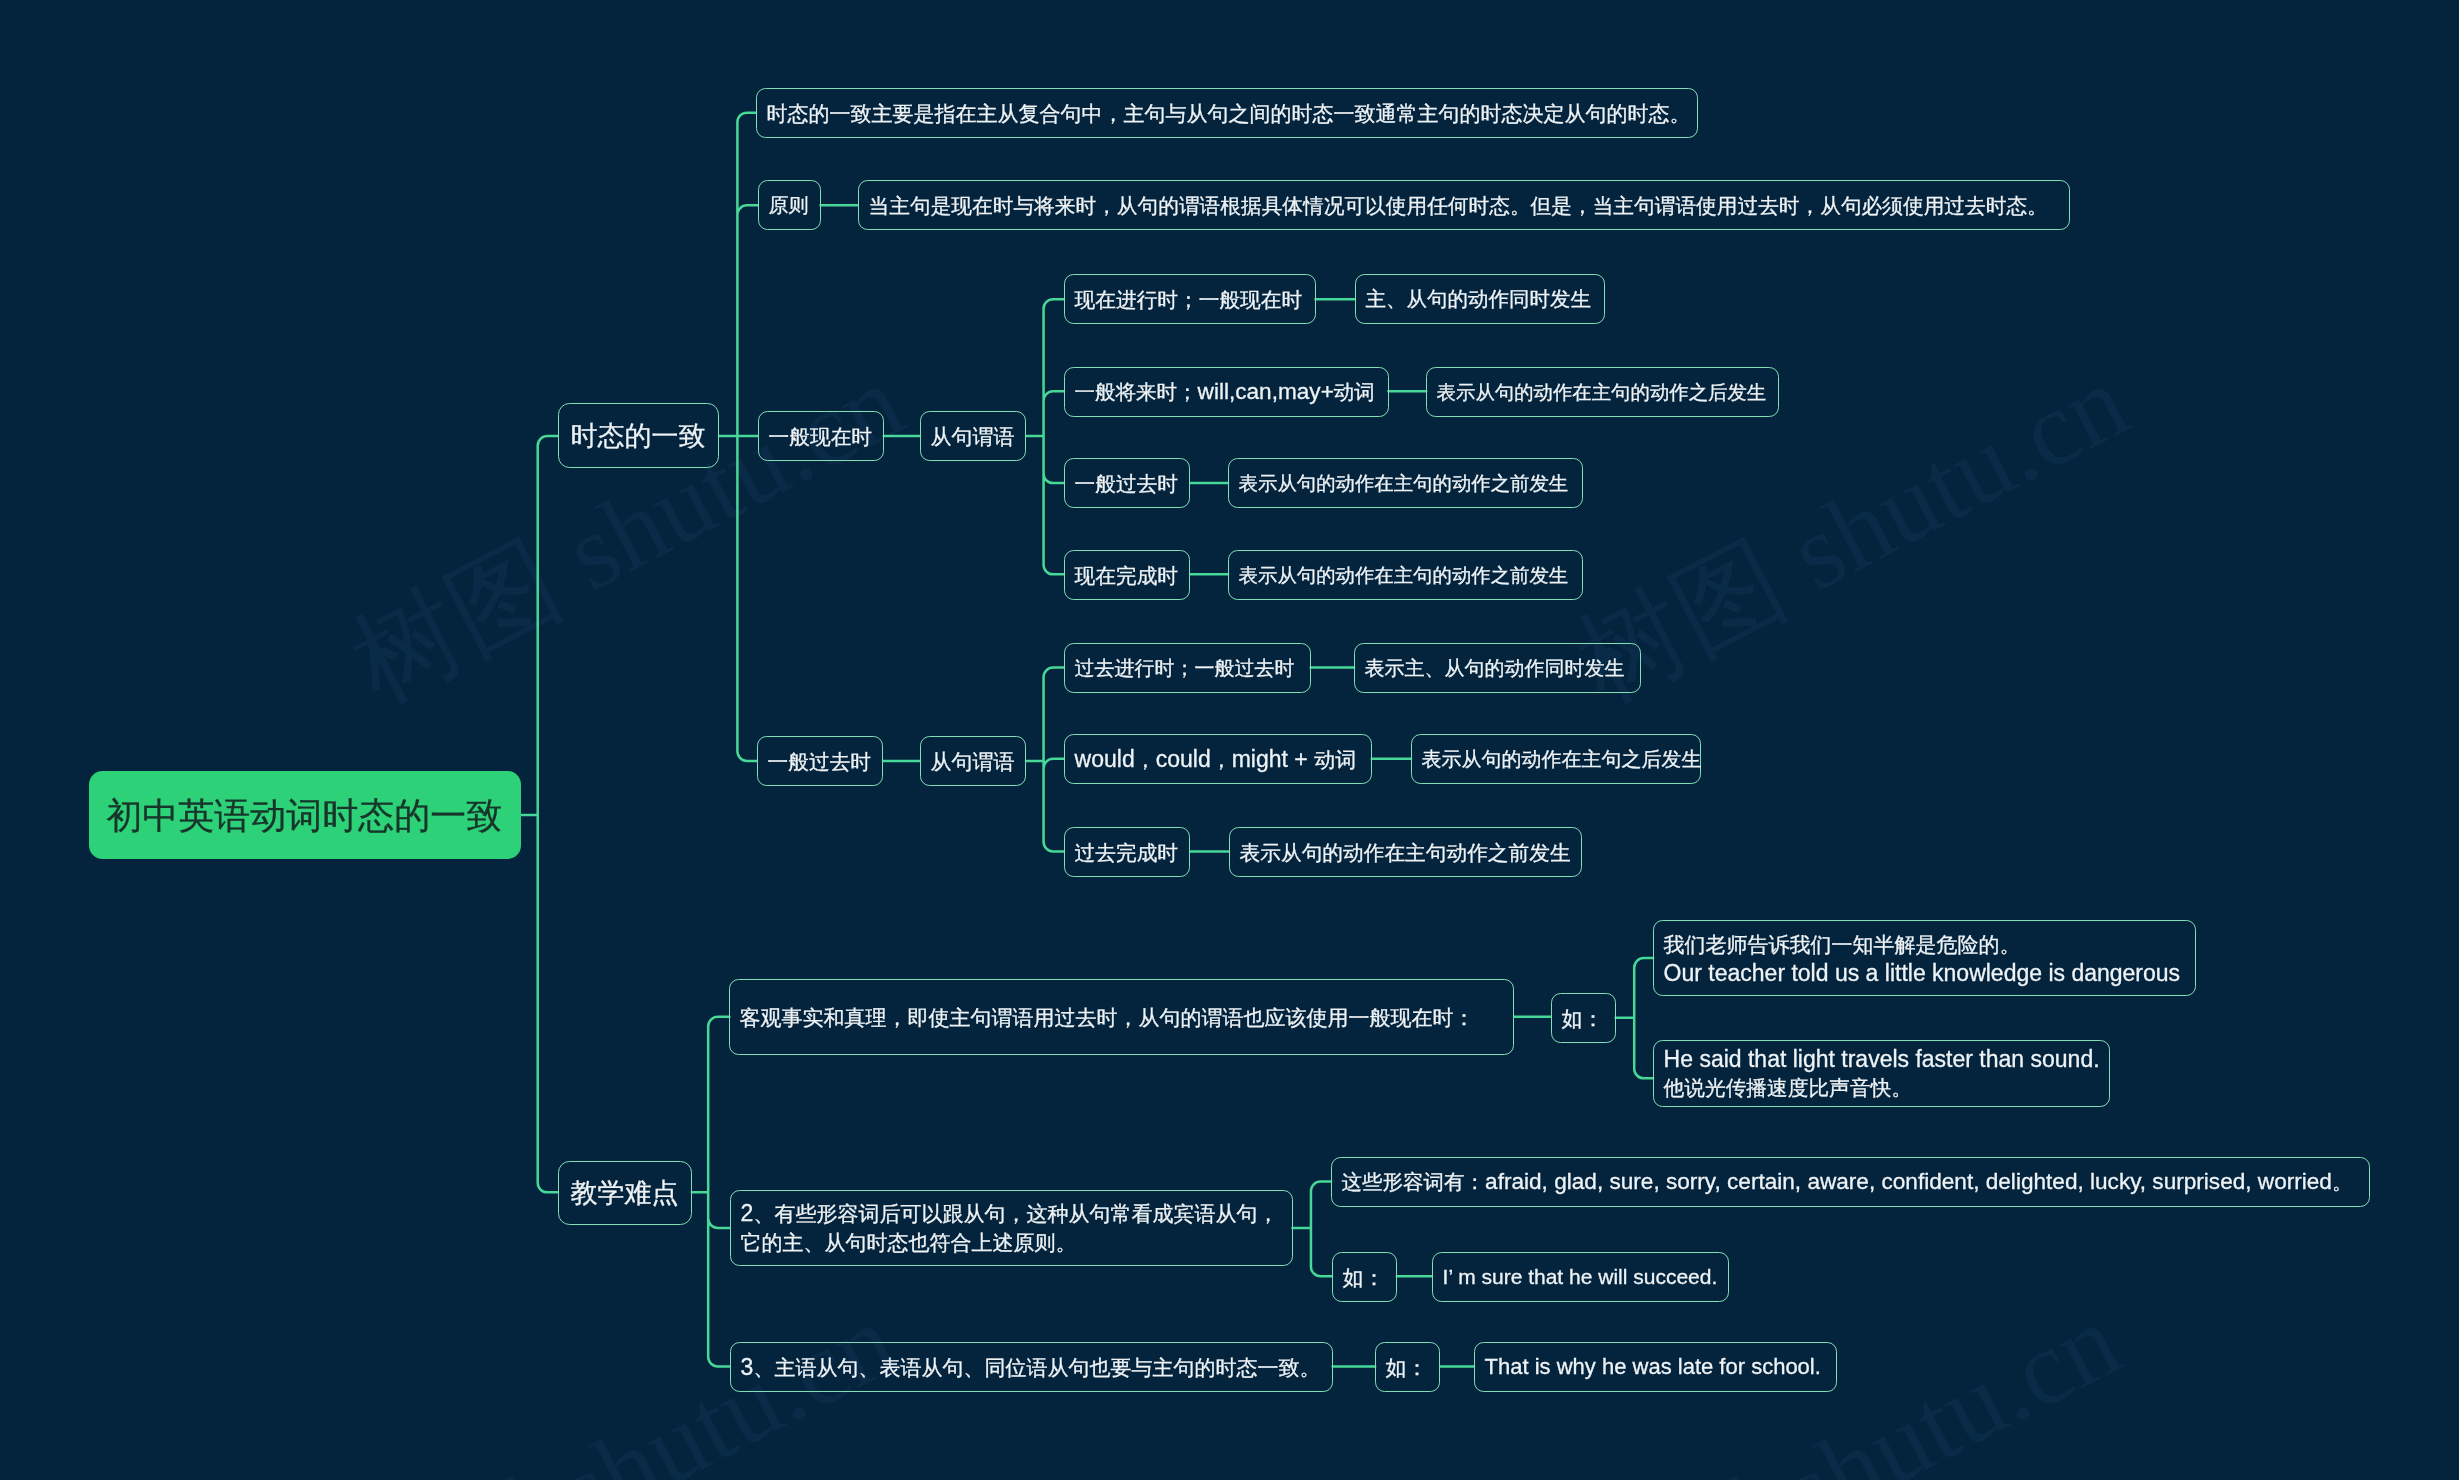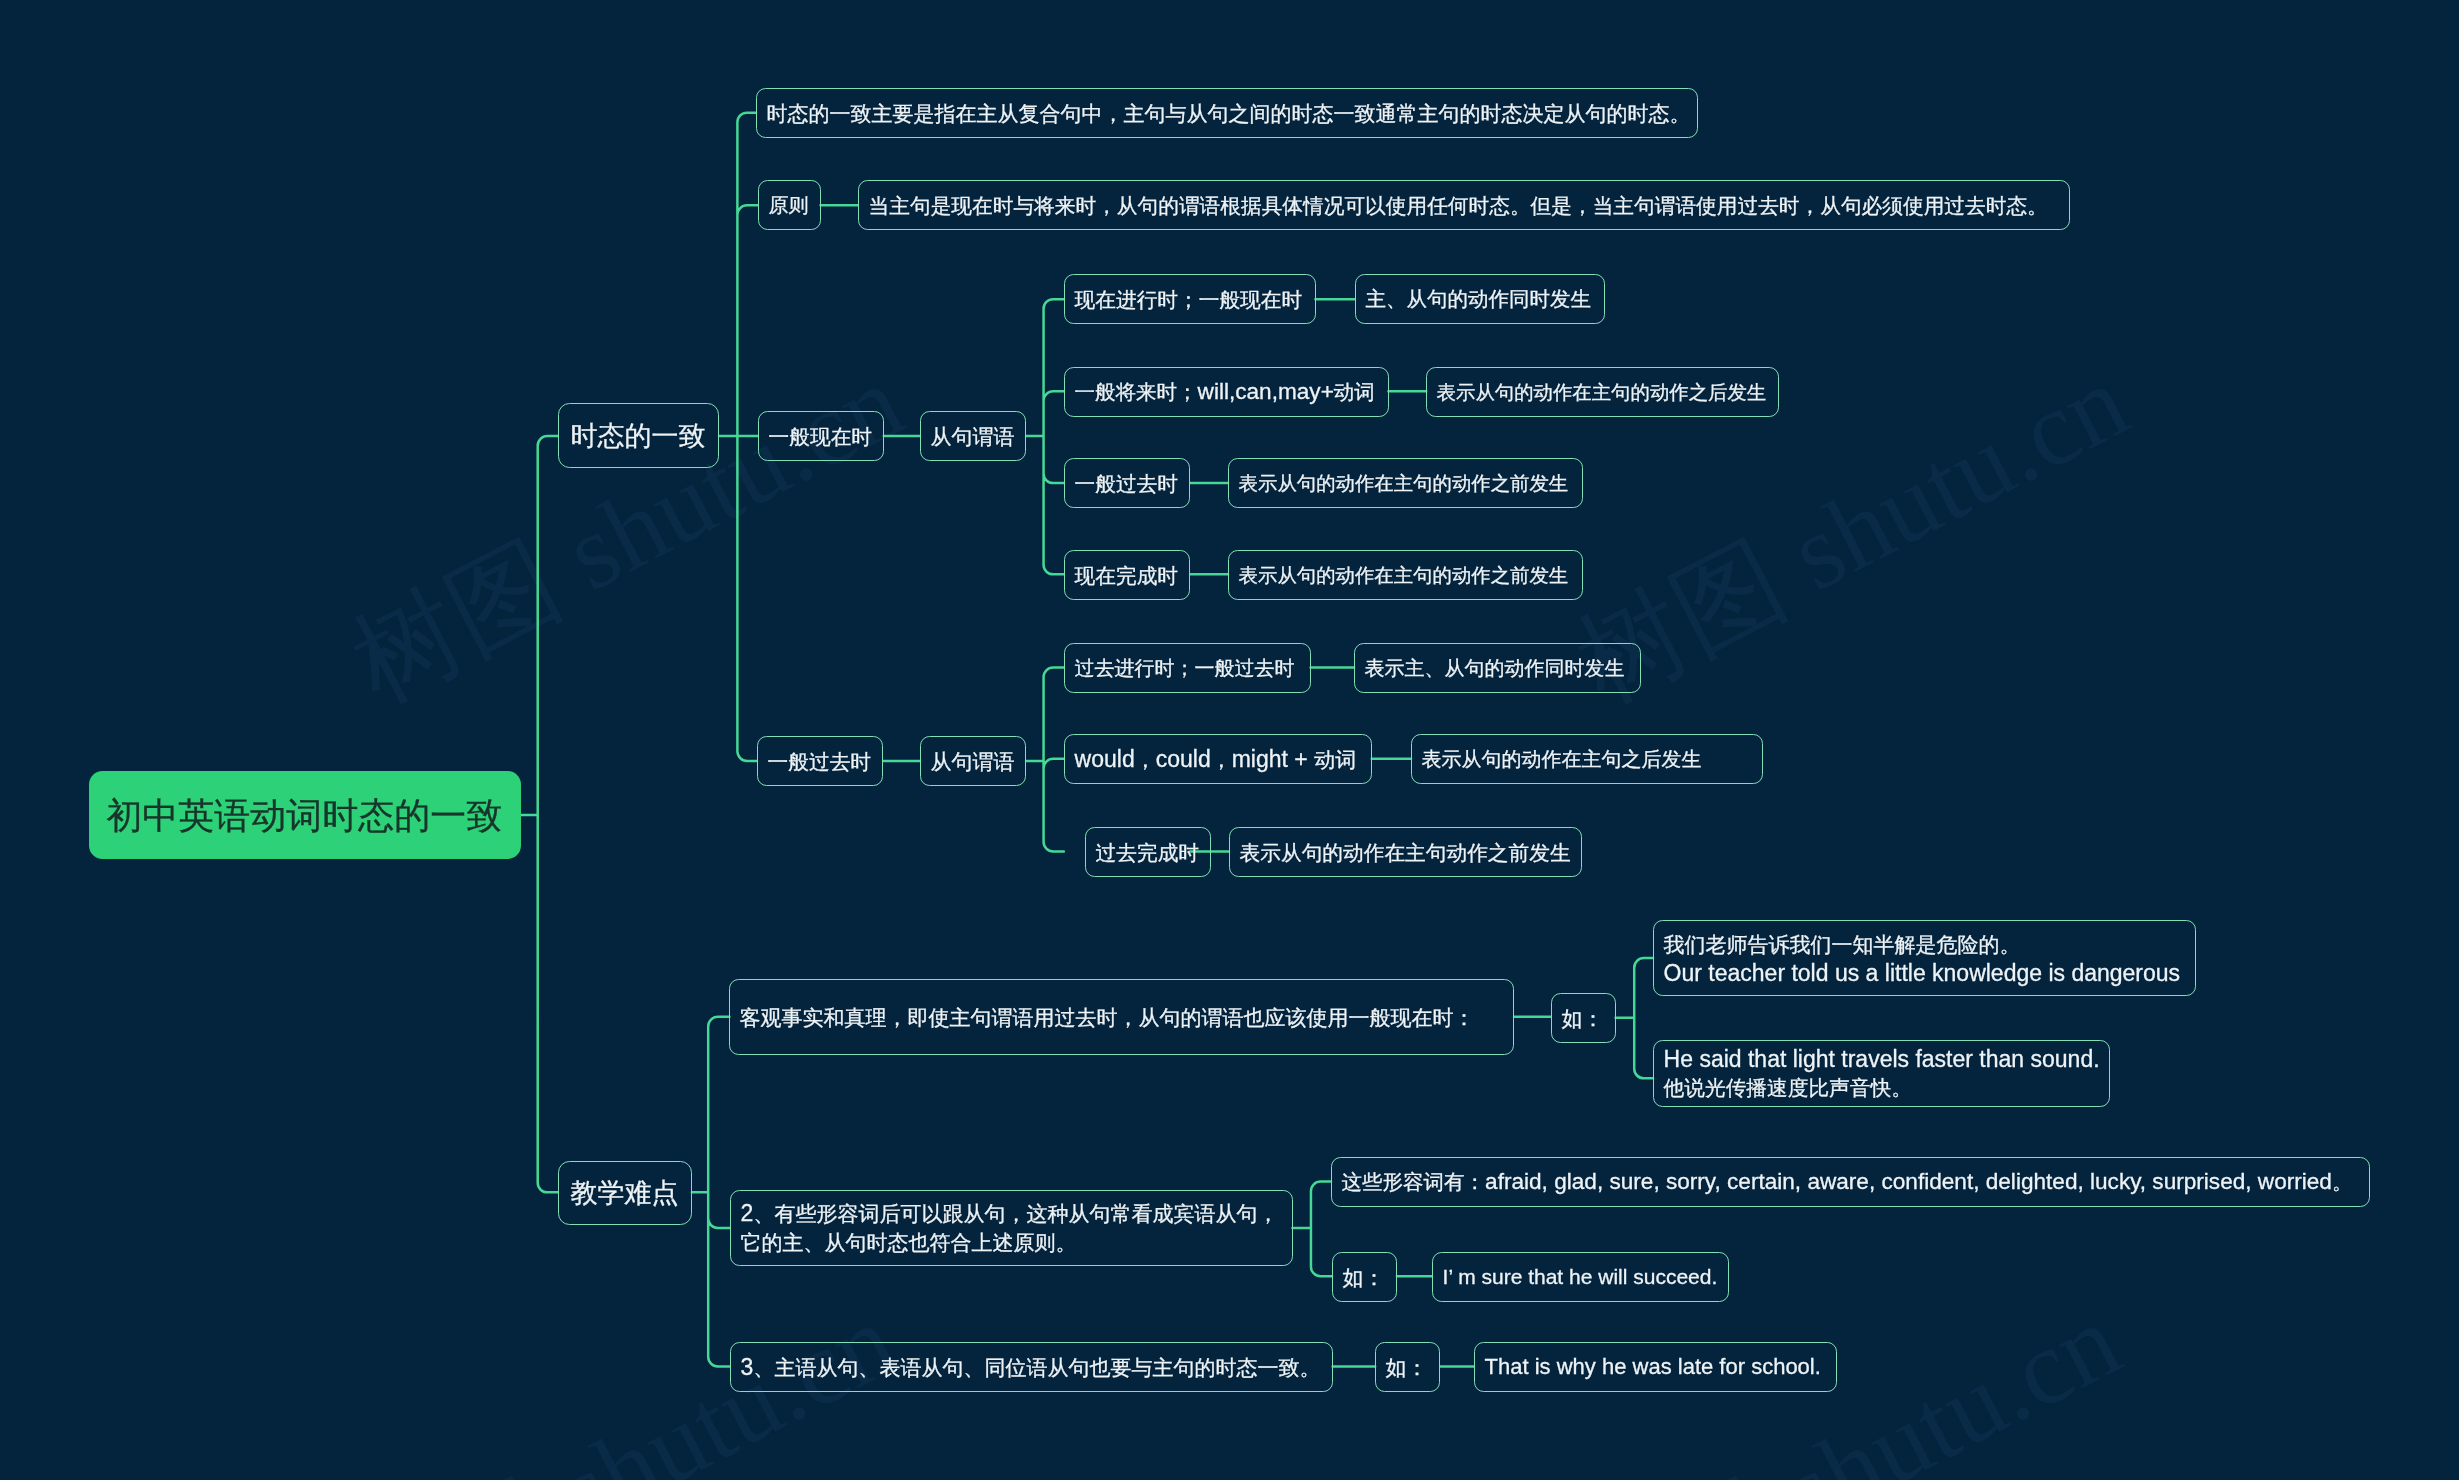--- a/index.html
+++ b/index.html
@@ -65,22 +65,22 @@
     <div class="node" id="nd-r2a" style="left: 1426px; top: 367px; width: 353px; height: 50px; font-size: 21.4px;"><span class="txt"><span class="tl"><span class="cjk" style="font-size: 19.4px;">表示从句的动作在主句的动作之后发生</span></span></span></div>
     <div class="node" id="nd-r3" style="left: 1064px; top: 458px; width: 126px; height: 50px; font-size: 23px;"><span class="txt"><span class="tl"><span class="cjk" style="font-size: 20.7px;">一般过去时</span></span></span></div>
     <div class="node" id="nd-r3a" style="left: 1228px; top: 458px; width: 355px; height: 50px; font-size: 21.4px;"><span class="txt"><span class="tl"><span class="cjk" style="font-size: 19.4px;">表示从句的动作在主句的动作之前发生</span></span></span></div>
     <div class="node" id="nd-r4" style="left: 1064px; top: 550px; width: 126px; height: 50px; font-size: 23px;"><span class="txt"><span class="tl"><span class="cjk" style="font-size: 20.7px;">现在完成时</span></span></span></div>
     <div class="node" id="nd-r4a" style="left: 1228px; top: 550px; width: 355px; height: 50px; font-size: 21.4px;"><span class="txt"><span class="tl"><span class="cjk" style="font-size: 19.4px;">表示从句的动作在主句的动作之前发生</span></span></span></div>
     <div class="node" id="nd-b1c4" style="left: 757px; top: 736px; width: 126px; height: 50px; font-size: 23px;"><span class="txt"><span class="tl"><span class="cjk" style="font-size: 20.7px;">一般过去时</span></span></span></div>
     <div class="node" id="nd-b1c4a" style="left: 920px; top: 736px; width: 106px; height: 50px;"><span class="txt"><span class="tl"><span class="cjk">从句谓语</span></span></span></div>
     <div class="node" id="nd-r5" style="left: 1064px; top: 643px; width: 247px; height: 50px; font-size: 22.3px;"><span class="txt"><span class="tl"><span class="cjk" style="font-size: 20px;">过去进行时；一般过去时</span></span></span></div>
     <div class="node" id="nd-r5a" style="left: 1354px; top: 643px; width: 287px; height: 50px; font-size: 22.3px;"><span class="txt"><span class="tl"><span class="cjk" style="font-size: 20px;">表示主、从句的动作同时发生</span></span></span></div>
     <div class="node" id="nd-r6" style="left: 1064px; top: 734px; width: 308px; height: 50px;"><span class="txt"><span class="tl"><span>would</span><span class="cjk">，</span><span>could</span><span class="cjk">，</span><span>might + </span><span class="cjk">动词</span></span></span></div>
-    <div class="node" id="nd-r6a" style="left: 1411px; top: 734px; width: 352px; height: 50px; font-size: 22px;"><span class="txt"><span class="tl"><span class="cjk" style="font-size: 20px;">表示从句的动作在主句之后发生</span></span></span></div>
-    <div class="node" id="nd-r7" style="left: 1064px; top: 827px; width: 126px; height: 50px; font-size: 23px; margin-left: 21px;"><span class="txt"><span class="tl"><span class="cjk" style="font-size: 20.7px;">过去完成时</span></span></span></div>
+    <div class="node" id="nd-r6a" style="left: 1411px; top: 734px; width: 290px; height: 50px; font-size: 22px;"><span class="txt"><span class="tl"><span class="cjk" style="font-size: 20px;">表示从句的动作在主句之后发生</span></span></span></div>
+    <div class="node" id="nd-r7" style="left: 1064px; top: 827px; width: 126px; height: 50px; font-size: 23px;"><span class="txt"><span class="tl"><span class="cjk" style="font-size: 20.7px;">过去完成时</span></span></span></div>
     <div class="node" id="nd-r7a" style="left: 1229px; top: 827px; width: 353px; height: 50px; font-size: 23px;"><span class="txt"><span class="tl"><span class="cjk" style="font-size: 20.7px;">表示从句的动作在主句动作之前发生</span></span></span></div>
     <div class="node" id="nd-b2c1" style="left: 729px; top: 979px; width: 785px; height: 76px;"><span class="txt"><span class="tl"><span class="cjk">客观事实和真理，即使主句谓语用过去时，从句的谓语也应该使用一般现在时：</span></span></span></div>
     <div class="node" id="nd-b2c1r" style="left: 1551px; top: 993px; width: 65px; height: 50px;"><span class="txt"><span class="tl"><span class="cjk">如：</span></span></span></div>
     <div class="node" id="nd-ex1" style="left: 1653px; top: 920px; width: 543px; height: 76px;"><span class="txt"><span class="tl"><span class="cjk">我们老师告诉我们一知半解是危险的。</span></span><span class="tl"><span>Our teacher told us a little knowledge is dangerous</span></span></span></div>
     <div class="node" id="nd-ex2" style="left: 1653px; top: 1040px; width: 457px; height: 67px; font-size: 23px;"><span class="txt"><span class="tl"><span>He said that light travels faster than sound.</span></span><span class="tl"><span class="cjk" style="font-size: 20.7px;">他说光传播速度比声音快。</span></span></span></div>
     <div class="node" id="nd-b2c2" style="left: 730px; top: 1190px; width: 563px; height: 76px;"><span class="txt"><span class="tl"><span>2</span><span class="cjk">、有些形容词后可以跟从句，这种从句常看成宾语从句，</span></span><span class="tl"><span class="cjk">它的主、从句时态也符合上述原则。</span></span></span></div>
     <div class="node" id="nd-b2c2a" style="left: 1331px; top: 1157px; width: 1039px; height: 50px; font-size: 22.6px;"><span class="txt"><span class="tl"><span class="cjk" style="font-size: 20.5px;">这些形容词有：</span><span>afraid, glad, sure, sorry, certain, aware, confident, delighted, lucky, surprised, worried</span><span class="cjk" style="font-size: 20.5px;">。</span></span></span></div>
     <div class="node" id="nd-b2c2b" style="left: 1332px; top: 1252px; width: 65px; height: 50px;"><span class="txt"><span class="tl"><span class="cjk">如：</span></span></span></div>
     <div class="node" id="nd-ex3" style="left: 1432px; top: 1252px; width: 297px; height: 50px; font-size: 21px;"><span class="txt"><span class="tl"><span>I’ m sure that he will succeed.</span></span></span></div>
     <div class="node" id="nd-b2c3" style="left: 730px; top: 1342px; width: 603px; height: 50px;"><span class="txt"><span class="tl"><span>3</span><span class="cjk">、主语从句、表语从句、同位语从句也要与主句的时态一致。</span></span></span></div>

